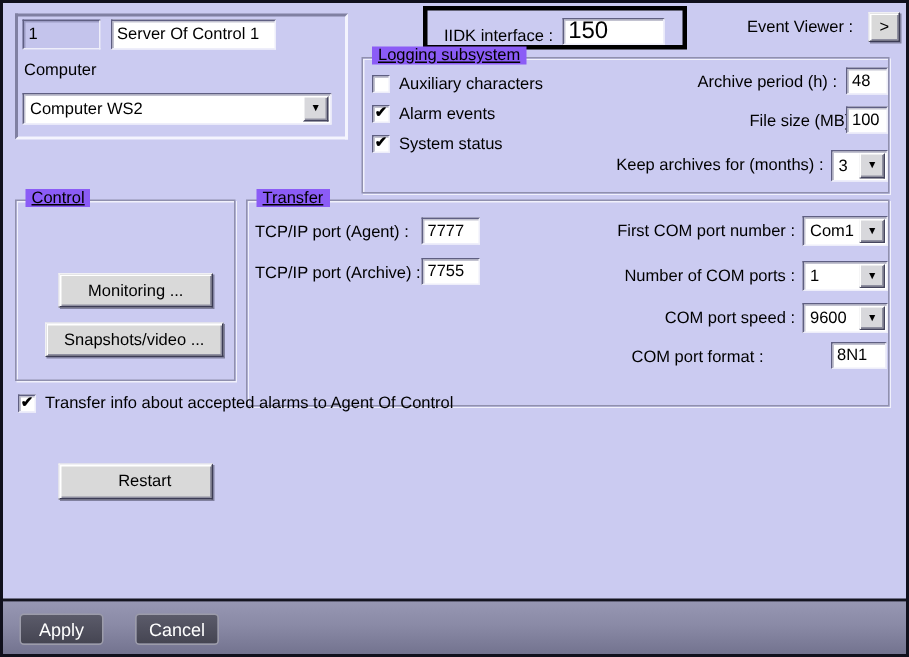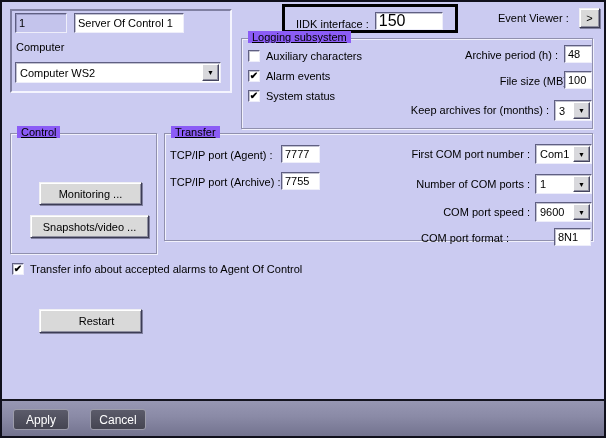--- a/index.html
+++ b/index.html
@@ -154,21 +154,21 @@
     <span class="val">3</span>
     <span class="drop">▼</span>
   </div>
 
   <div class="group" style="left:8px; top:131px; width:147px; height:121px;">
     <span class="gtitle">Control</span>
   </div>
   <div class="btn95" style="left:28px; top:213px; width:119px; height:23px;">Snapshots/video ...</div>
   <div class="btn95" style="left:37px; top:180px; width:103px; height:23px;">Monitoring ...</div>
 
-  <div class="group" style="left:162px; top:131px; width:429px; height:108px;padding-left:18px;">
+  <div class="group" style="left:162px; top:131px; width:429px; height:138px;padding-left:18px;">
     <span class="gtitle">Transfer</span>
   </div>
   <div class="lbl" style="left:168px; top:147px;">TCP/IP port (Agent) :</div>
   <div class="tbwrap" style="left:279px; top:143px; width:39px; height:18px;">
     <input class="tb" value="7777" style="">
   </div>
   <div class="lbl" style="left:168px; top:174px;">TCP/IP port (Archive) :</div>
   <div class="tbwrap" style="left:279px; top:170px; width:39px; height:18px;">
     <input class="tb" value="7755" style="">
   </div>

